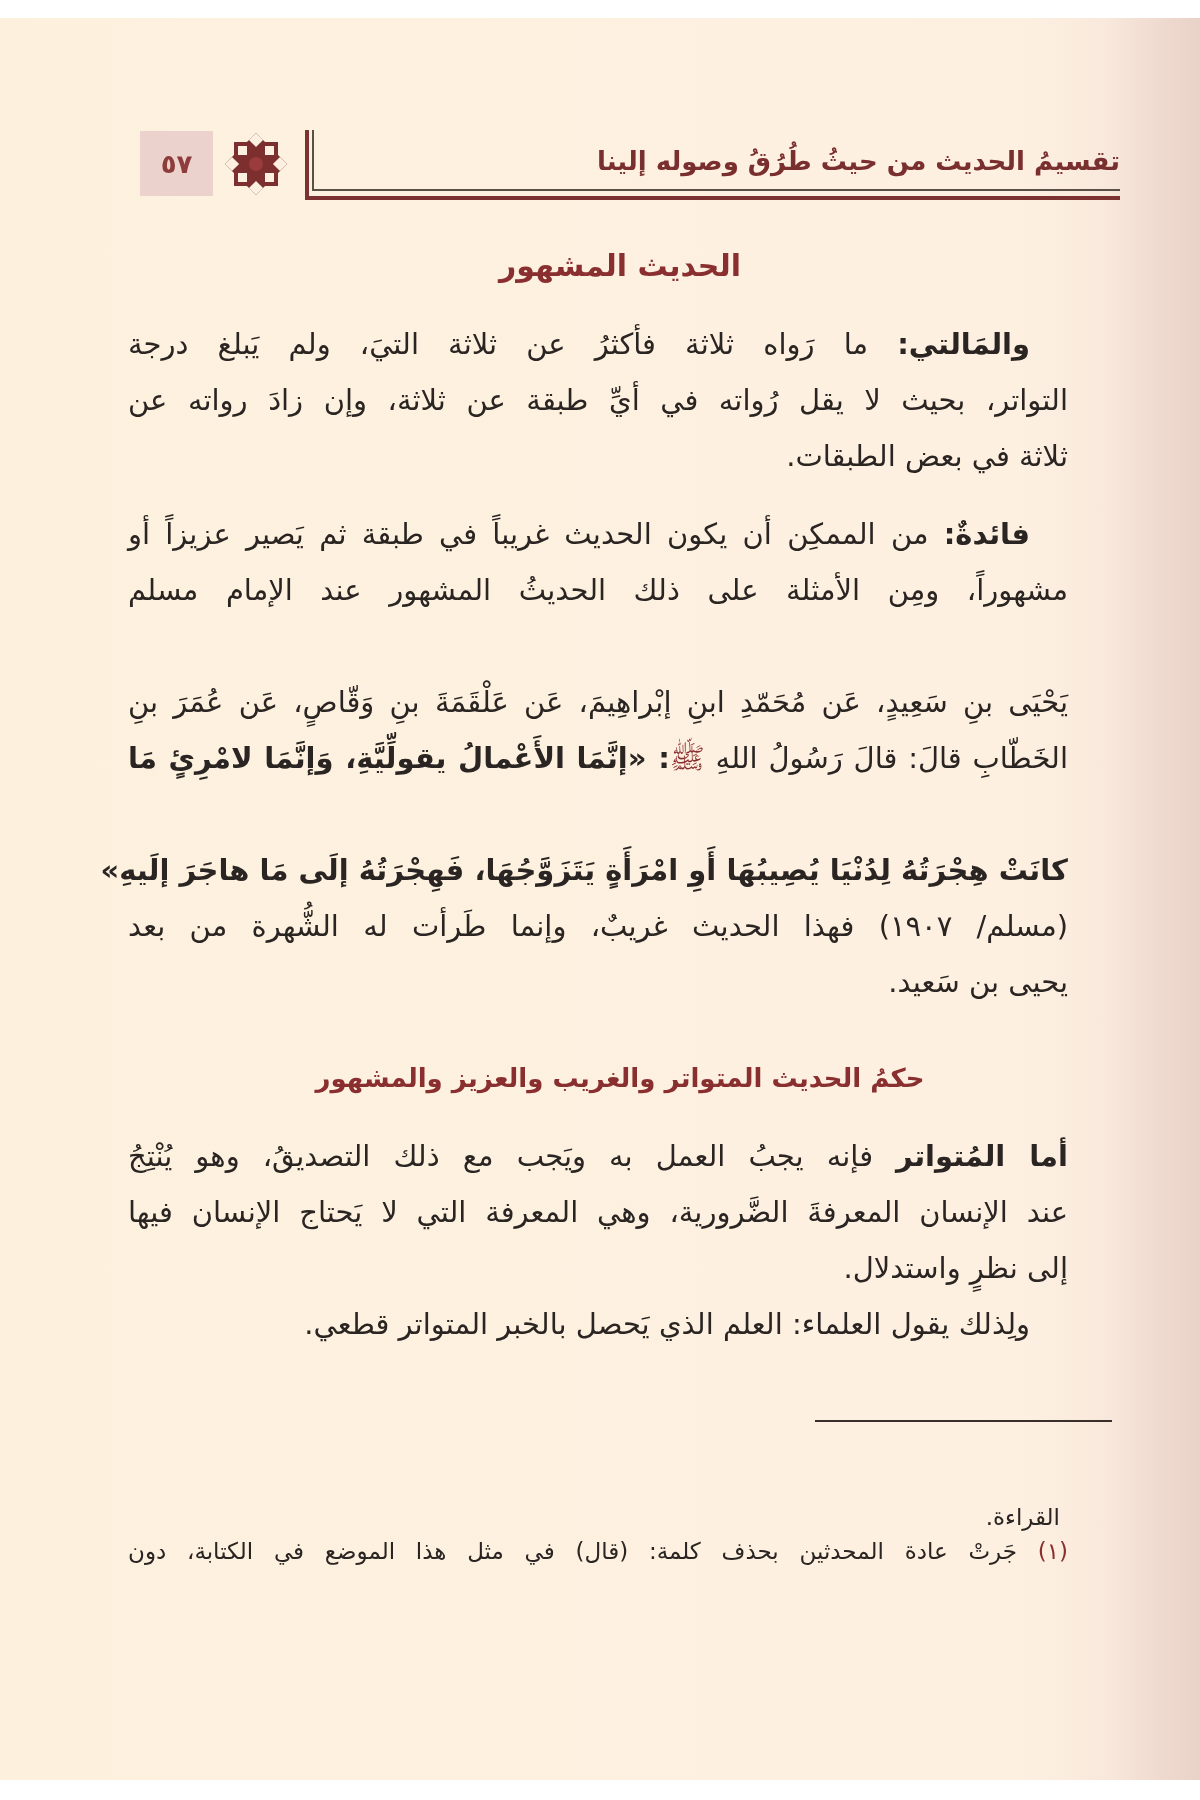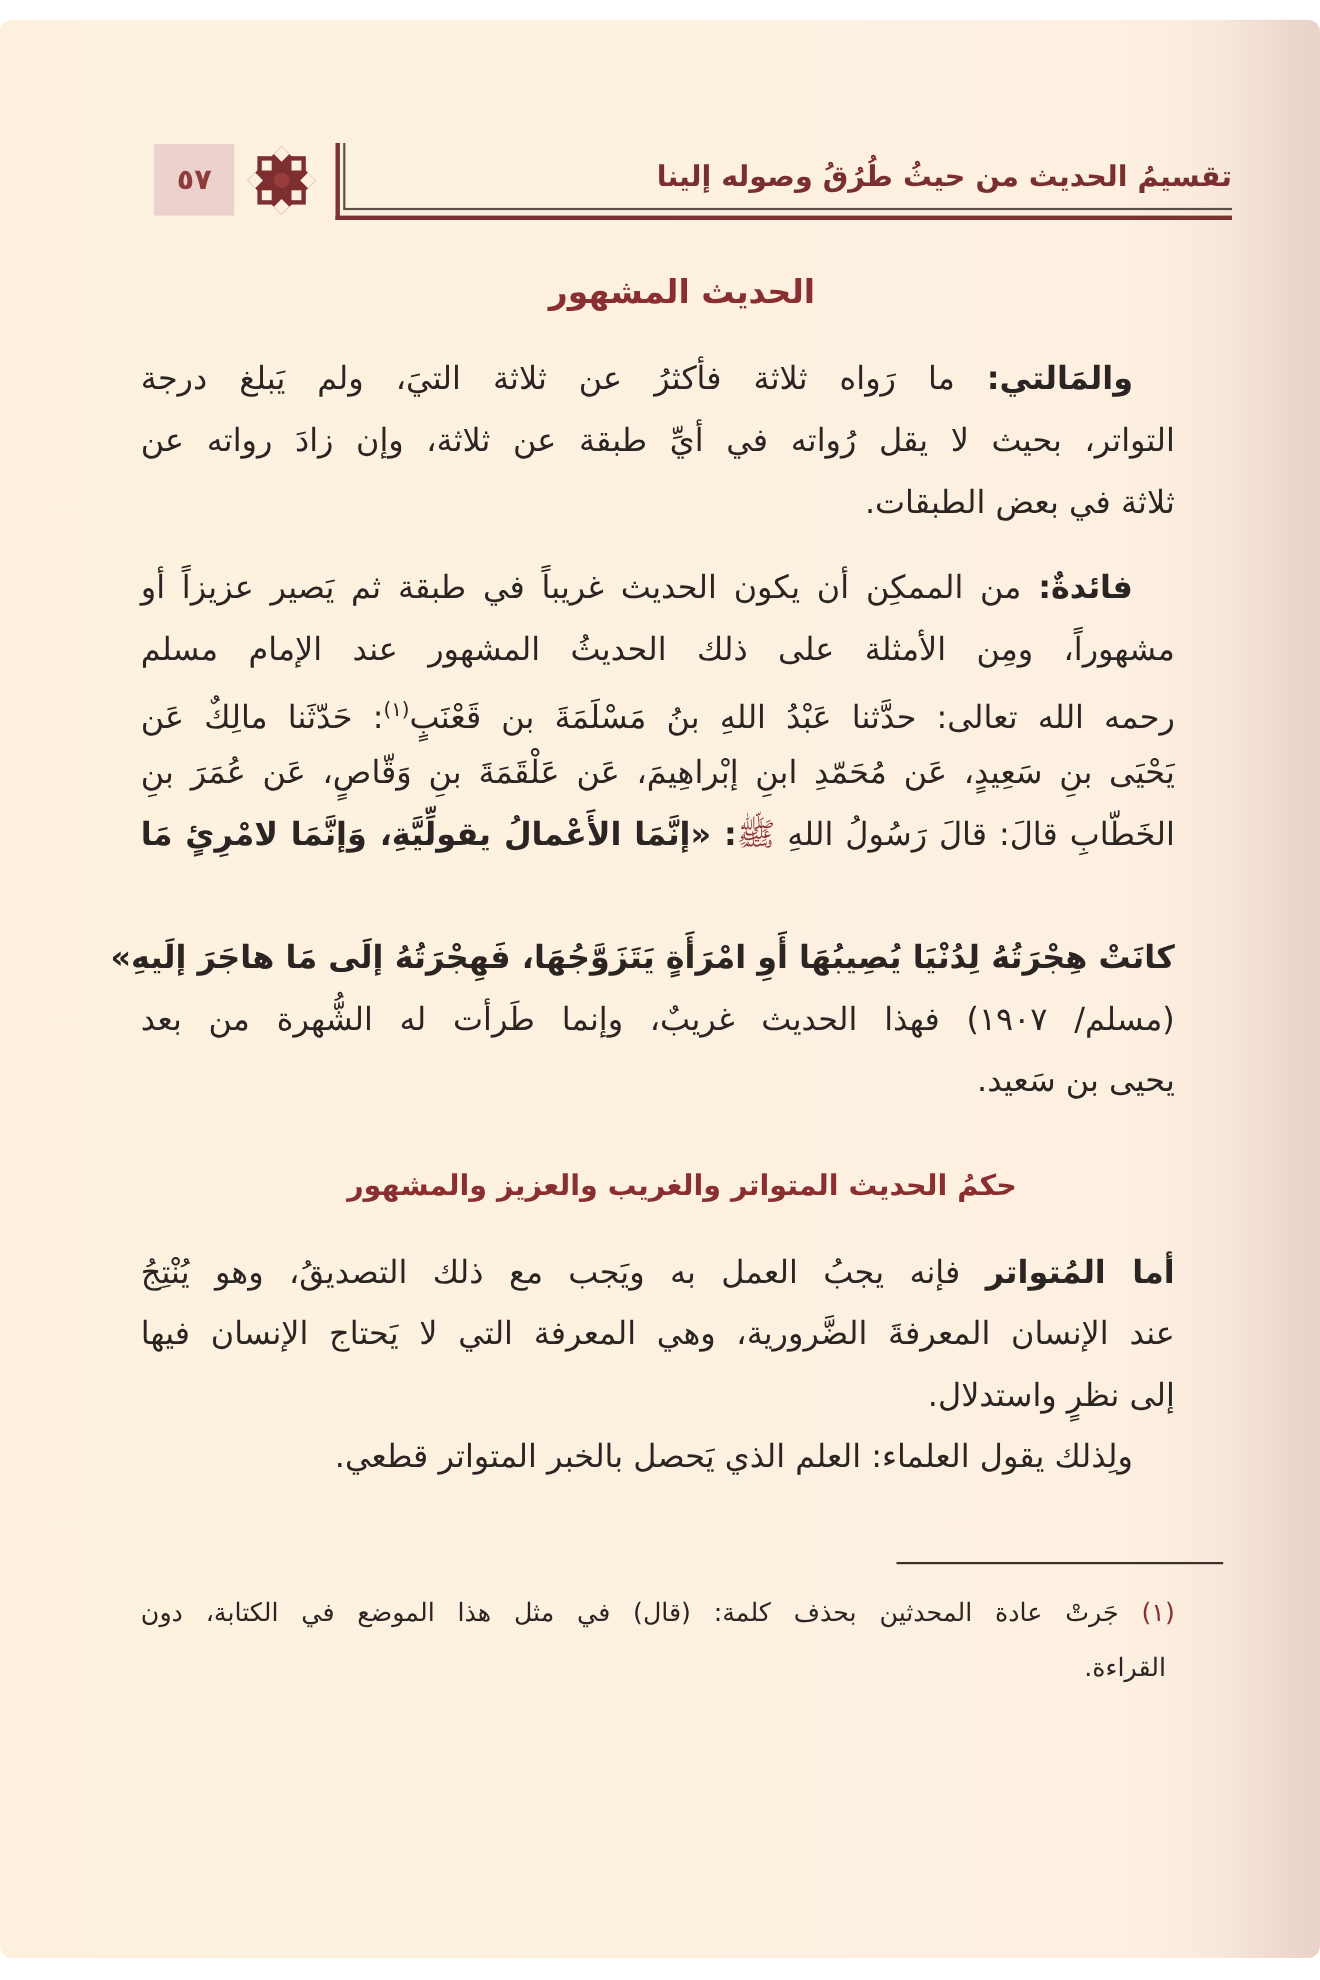--- a/index.html
+++ b/index.html
@@ -4,21 +4,20 @@
 <style>
   html, body { margin: 0; padding: 0; }
   body {
     width: 1200px; height: 1800px; position: relative; overflow: hidden;
     background: #ffffff;
     font-family: "DejaVu Serif", "Liberation Serif", serif;
   }
   .page {
     position: absolute; left: 0; top: 18px; width: 1200px; height: 1762px;
     background: linear-gradient(to right, #fdf1de 0%, #fdf0e1 85%, #f9e9dc 92%, #efd9cf 97%, #e9d2c8 100%);
-    border-radius: 11px;
   }
   .abs { position: absolute; }
   .rtl { direction: rtl; text-align: right; unicode-bidi: isolate; }
 
   
   .page-num-box {
     left: 140px; top: 113px; width: 73px; height: 65px;
     background: #ecd2cc;
     display: flex; align-items: center; justify-content: center;
     color: #8e3b3b; font-family: "DejaVu Sans", sans-serif; font-weight: bold; font-size: 26px;
@@ -97,32 +96,31 @@
   <div class="abs running-title rtl">تقسيمُ الحديث من حيثُ طُرُقُ وصوله إلينا</div>
 
   <div class="abs heading h1 rtl" style="text-align:center">الحديث المشهور</div>
 
   <div class="abs line indent rtl" style="top:306px"><span class="b">والمَالتي:</span><span> ما رَواه ثلاثة فأكثرُ عن ثلاثة التيَ، ولم يَبلغ درجة</span></div>
   <div class="abs line rtl" style="top:362px">التواتر، بحيث لا يقل رُواته في أيِّ طبقة عن ثلاثة، وإن زادَ رواته عن</div>
   <div class="abs line last rtl" style="top:418px">ثلاثة في بعض الطبقات.</div>
 
   <div class="abs line indent rtl" style="top:496px"><span class="b">فائدةٌ:</span><span> من الممكِن أن يكون الحديث غريباً في طبقة ثم يَصير عزيزاً أو</span></div>
   <div class="abs line rtl" style="top:552px">مشهوراً، ومِن الأمثلة على ذلك الحديثُ المشهور عند الإمام مسلم</div>
-  <div class="abs line rtl" style="top:608px"><span>رحمه الله تعالى: حدَّثنا عَبْدُ اللهِ بنُ مَسْلَمَةَ بن قَعْنَبٍ</span><span class="sup">(١)</span><span>: حَدّثَنا مالِكٌ عَن</span></div>
   <div class="abs line rtl" style="top:664px">يَحْيَى بنِ سَعِيدٍ، عَن مُحَمّدِ ابنِ إبْراهِيمَ، عَن عَلْقَمَةَ بنِ وَقّاصٍ، عَن عُمَرَ بنِ</div>
   <div class="abs line rtl" style="top:720px"><span>الخَطّابِ قالَ: قالَ رَسُولُ اللهِ </span><span class="maroon">ﷺ</span><span class="b">: «إنَّمَا الأَعْمالُ يقولِّيَّةِ، وَإنَّمَا لامْرِئٍ مَا</span></div>
   <div class="abs line b rtl" style="top:832px">كانَتْ هِجْرَتُهُ لِدُنْيَا يُصِيبُهَا أَوِ امْرَأَةٍ يَتَزَوَّجُهَا، فَهِجْرَتُهُ إلَى مَا هاجَرَ إلَيهِ»</div>
   <div class="abs line rtl" style="top:888px">(مسلم/ ١٩٠٧) فهذا الحديث غريبٌ، وإنما طَرأت له الشُّهرة من بعد</div>
   <div class="abs line last rtl" style="top:944px">يحيى بن سَعيد.</div>
 
   <div class="abs heading h2 rtl" style="text-align:center;top:1045px">حكمُ الحديث المتواتر والغريب والعزيز والمشهور</div>
 
   <div class="abs line rtl" style="top:1118px"><span class="b">أما المُتواتر</span><span> فإنه يجبُ العمل به ويَجب مع ذلك التصديقُ، وهو يُنْتِجُ</span></div>
   <div class="abs line rtl" style="top:1174px">عند الإنسان المعرفةَ الضَّرورية، وهي المعرفة التي لا يَحتاج الإنسان فيها</div>
   <div class="abs line last rtl" style="top:1230px">إلى نظرٍ واستدلال.</div>
 
   <div class="abs line indent last rtl" style="top:1286px">ولِذلك يقول العلماء: العلم الذي يَحصل بالخبر المتواتر قطعي.</div>
 
   <div class="abs fn-rule" style="top:1402px"></div>
-  <div class="abs fn-line rtl" style="top:1432px"><span class="maroon">(١)</span><span> جَرتْ عادة المحدثين بحذف كلمة: (قال) في مثل هذا الموضع في الكتابة، دون</span></div>
+  <div class="abs fn-line rtl" style="top:1516px"><span class="maroon">(١)</span><span> جَرتْ عادة المحدثين بحذف كلمة: (قال) في مثل هذا الموضع في الكتابة، دون</span></div>
   <div class="abs fn-line last rtl" style="top:1482px">القراءة.</div>
 
 </div>
 
 </body></html>

